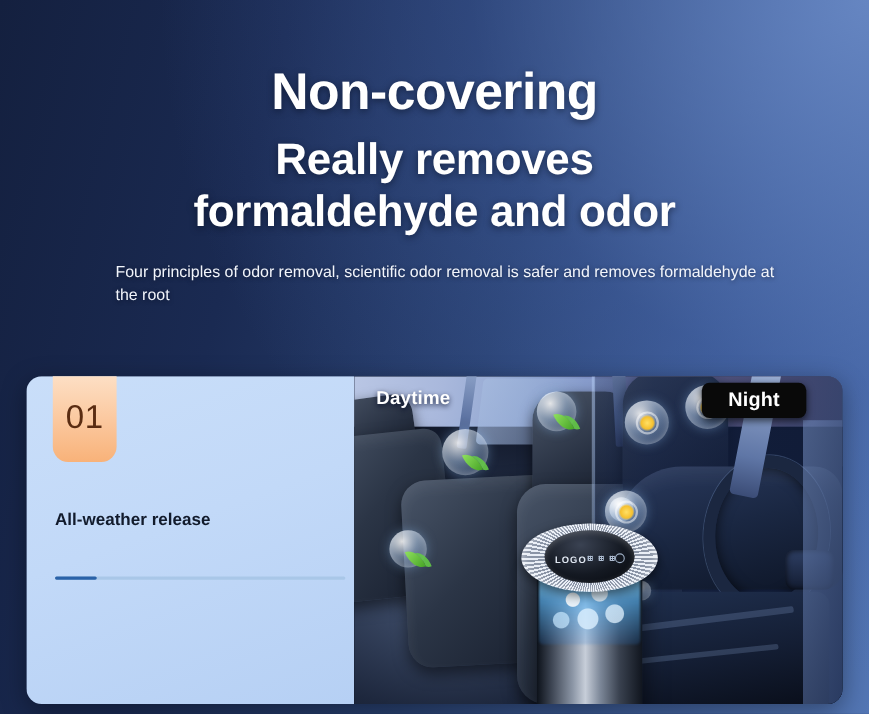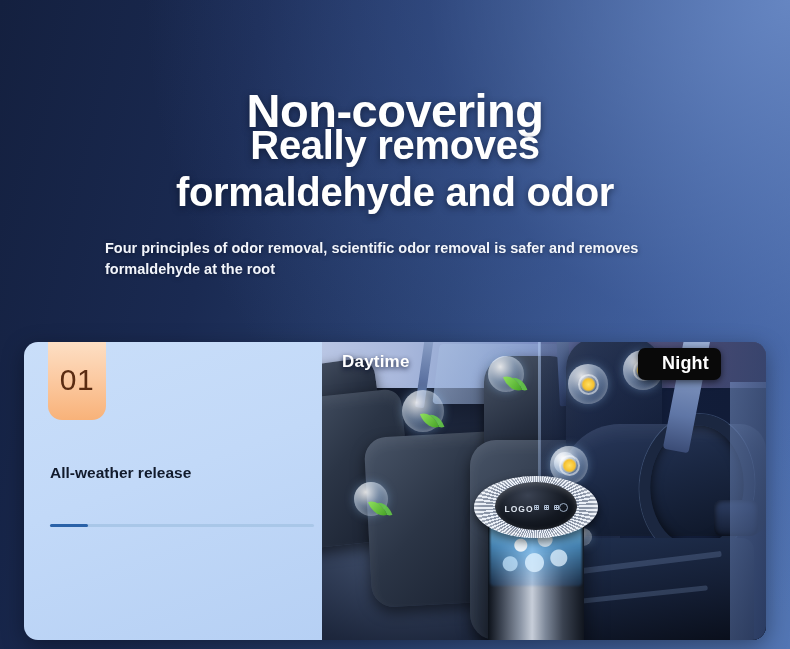--- a/index.html
+++ b/index.html
@@ -13,35 +13,34 @@
     background:
       radial-gradient(120% 140% at 100% 0%, rgba(108,140,200,.85) 0%, rgba(70,100,170,.35) 38%, rgba(22,36,74,0) 68%),
       linear-gradient(104deg, #14203f 0%, #1a2a52 28%, #28406f 55%, #3d5c96 78%, #5376b4 100%);
   }
   
   .headline-wrap{position:absolute;left:0;top:0;width:790px;text-align:center;}
   .h1{
     position:absolute;left:0;top:55px;width:790px;
     font-size:47px;font-weight:700;color:#ffffff;letter-spacing:-.5px;
     text-shadow:0 2px 7px rgba(5,12,30,.55);
-    margin-top:28px;
   }
   .h2a{
     position:absolute;left:0;top:123px;width:790px;
     font-size:40px;font-weight:700;color:#ffffff;letter-spacing:-.3px;
     text-shadow:0 2px 7px rgba(5,12,30,.55);
   }
   .h2b{
     position:absolute;left:0;top:170px;width:790px;
     font-size:40px;font-weight:700;color:#ffffff;letter-spacing:-.3px;
     text-shadow:0 2px 7px rgba(5,12,30,.55);
   }
   .sub{
     position:absolute;left:105px;top:238px;width:600px;
-    font-size:14.5px;font-weight:700;line-height:21px;color:#f2f5fb;
+    font-size:14.5px;font-weight:400;line-height:21px;color:#f2f5fb;
     text-shadow:0 1px 4px rgba(5,12,30,.5);text-align:left;
   }
   
   .card{
     position:absolute;left:24px;top:342px;width:742px;height:298px;
     border-radius:14px;overflow:hidden;
     box-shadow:0 6px 22px rgba(0,0,0,.35);
   }
   .card-left{
     position:absolute;left:0;top:0;width:298px;height:298px;
@@ -207,21 +206,21 @@
     width:7px;height:7px;border-radius:50%;border:1px solid #9fb0c6;margin-top:3px;
   }
   .lbl-daytime{
     position:absolute;left:20px;top:10px;
     font-size:17px;font-weight:700;color:#ffffff;
     text-shadow:0 2px 5px rgba(0,10,40,.85);
     letter-spacing:.2px;
   }
   .lbl-night{
     position:absolute;left:316px;top:6px;
-    padding:5px 12px 6px 24px;border-radius:7px;
+    padding:5px 24px 6px 24px;border-radius:7px;
     background:#090909;color:#ffffff;
     font-size:18px;font-weight:700;letter-spacing:.2px;
     box-shadow:0 2px 7px rgba(0,0,0,.6);
   }
   .split-line{
     position:absolute;left:216px;top:0;width:3px;height:298px;
     background:linear-gradient(180deg,rgba(175,200,240,.55),rgba(120,150,200,.15));
   }
 </style>
 </head>

